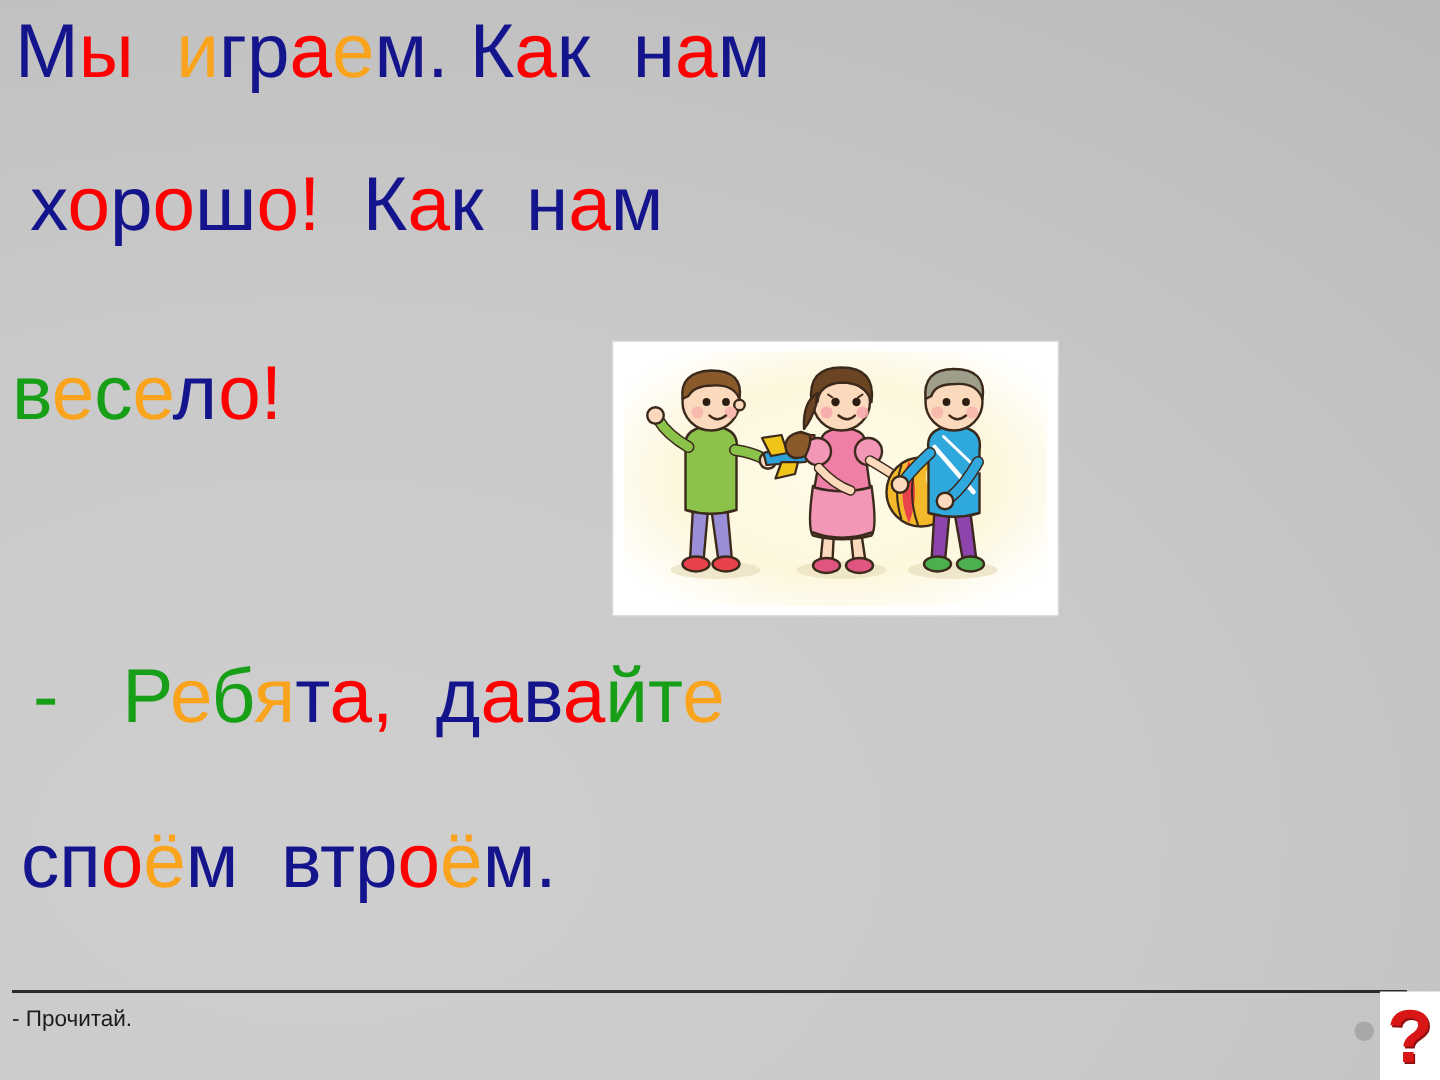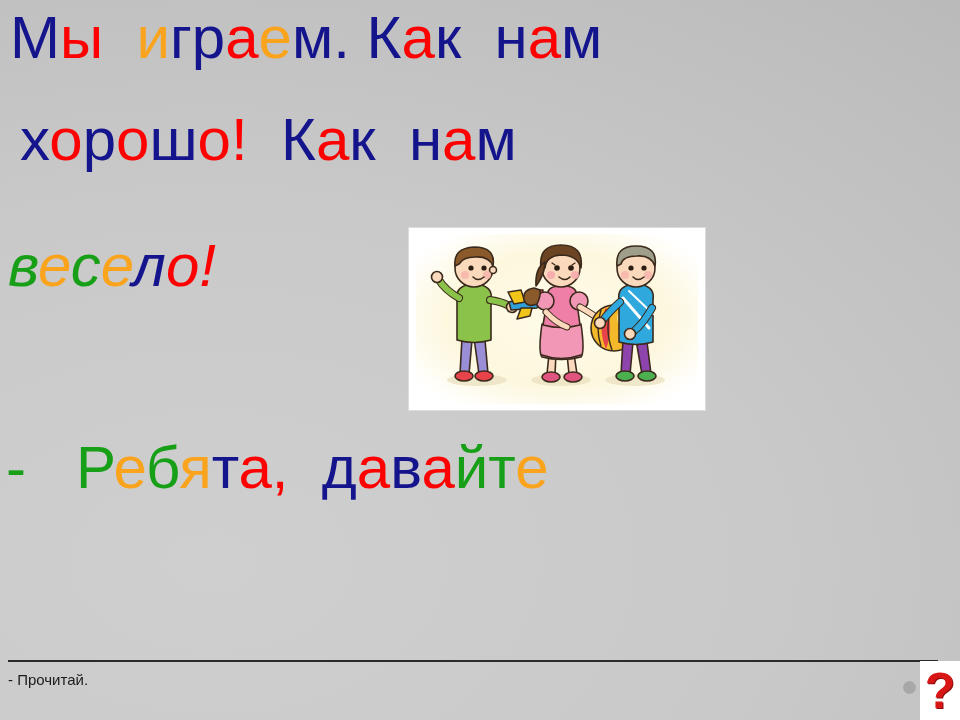--- a/index.html
+++ b/index.html
@@ -29,33 +29,33 @@
     position: absolute;
     left: 0;
     top: 0;
     width: 960px;
     height: 648px;
     box-sizing: border-box;
     padding: 4px 4px 0 4px;
   }
 
   .line {
-    font-size: 60px;
+    font-size: 51px;
     line-height: 1.0;
     font-weight: 400;
     letter-spacing: 0px;
     white-space: pre;
     color: #14148c;
     font-family: "Liberation Sans", sans-serif;
   }
 
   .line-1 { position: absolute; left: 10px;  top: 8px;   }
   .line-2 { position: absolute; left: 20px;   top: 110px; }
-  .line-3 { position: absolute; left: 8px;   top: 236px; font-style: italic; }
-  .line-4 { position: absolute; left: 6px;   top: 438px; }
+  .line-3 { position: absolute; left: 8px;   top: 236px; }
+  .line-4 { position: absolute; left: 22px;   top: 438px; }
   .line-5 { position: absolute; left: 14px;  top: 548px; }
 
   .c-blue   { color: #14148c; }
   .c-red    { color: #fe0000; }
   .c-orange { color: #faa41e; }
   .c-green  { color: #17a017; }
 
   
   #illustration {
     position: absolute;
@@ -119,20 +119,21 @@
 </head>
 <body>
 
 <div id="slide">
 
   <div id="text-block">
     <div class="line line-1"><span class="c-blue">М</span><span class="c-red">ы</span><span class="c-blue">  </span><span class="c-orange">и</span><span class="c-blue">г</span><span class="c-blue">р</span><span class="c-red">а</span><span class="c-orange">е</span><span class="c-blue">м.</span><span class="c-blue"> </span><span class="c-blue">К</span><span class="c-red">а</span><span class="c-blue">к</span><span class="c-blue">  </span><span class="c-blue">н</span><span class="c-red">а</span><span class="c-blue">м</span></div>
     <div class="line line-2"><span class="c-blue">х</span><span class="c-red">о</span><span class="c-blue">р</span><span class="c-red">о</span><span class="c-blue">ш</span><span class="c-red">о</span><span class="c-red">!</span><span class="c-blue">  </span><span class="c-blue">К</span><span class="c-red">а</span><span class="c-blue">к</span><span class="c-blue">  </span><span class="c-blue">н</span><span class="c-red">а</span><span class="c-blue">м</span></div>
     <div class="line line-3"><span class="c-green">в</span><span class="c-orange">е</span><span class="c-green">с</span><span class="c-orange">е</span><span class="c-blue">л</span><span class="c-red">о</span><span class="c-red">!</span></div>
     <div class="line line-4"><span class="c-green">-</span><span class="c-blue">   </span><span class="c-green">Р</span><span class="c-orange">е</span><span class="c-green">б</span><span class="c-orange">я</span><span class="c-blue">т</span><span class="c-red">а</span><span class="c-red">,</span><span class="c-blue">  </span><span class="c-blue">д</span><span class="c-red">а</span><span class="c-blue">в</span><span class="c-red">а</span><span class="c-green">й</span><span class="c-green">т</span><span class="c-orange">е</span></div>
+    <div class="line line-5"><span class="c-blue">с</span><span class="c-blue">п</span><span class="c-red">о</span><span class="c-orange">ё</span><span class="c-blue">м</span><span class="c-blue">  </span><span class="c-blue">в</span><span class="c-blue">т</span><span class="c-blue">р</span><span class="c-red">о</span><span class="c-orange">ё</span><span class="c-blue">м.</span></div>
   </div>
 
   <div id="illustration">
     <svg viewBox="0 0 296 182" xmlns="http://www.w3.org/2000/svg" aria-hidden="true">
       <defs>
         <radialGradient id="glow" cx="50%" cy="50%" r="62%">
           <stop offset="0%" stop-color="#fefbe8"></stop>
           <stop offset="62%" stop-color="#fdf7dd"></stop>
           <stop offset="100%" stop-color="#ffffff"></stop>
         </radialGradient>

